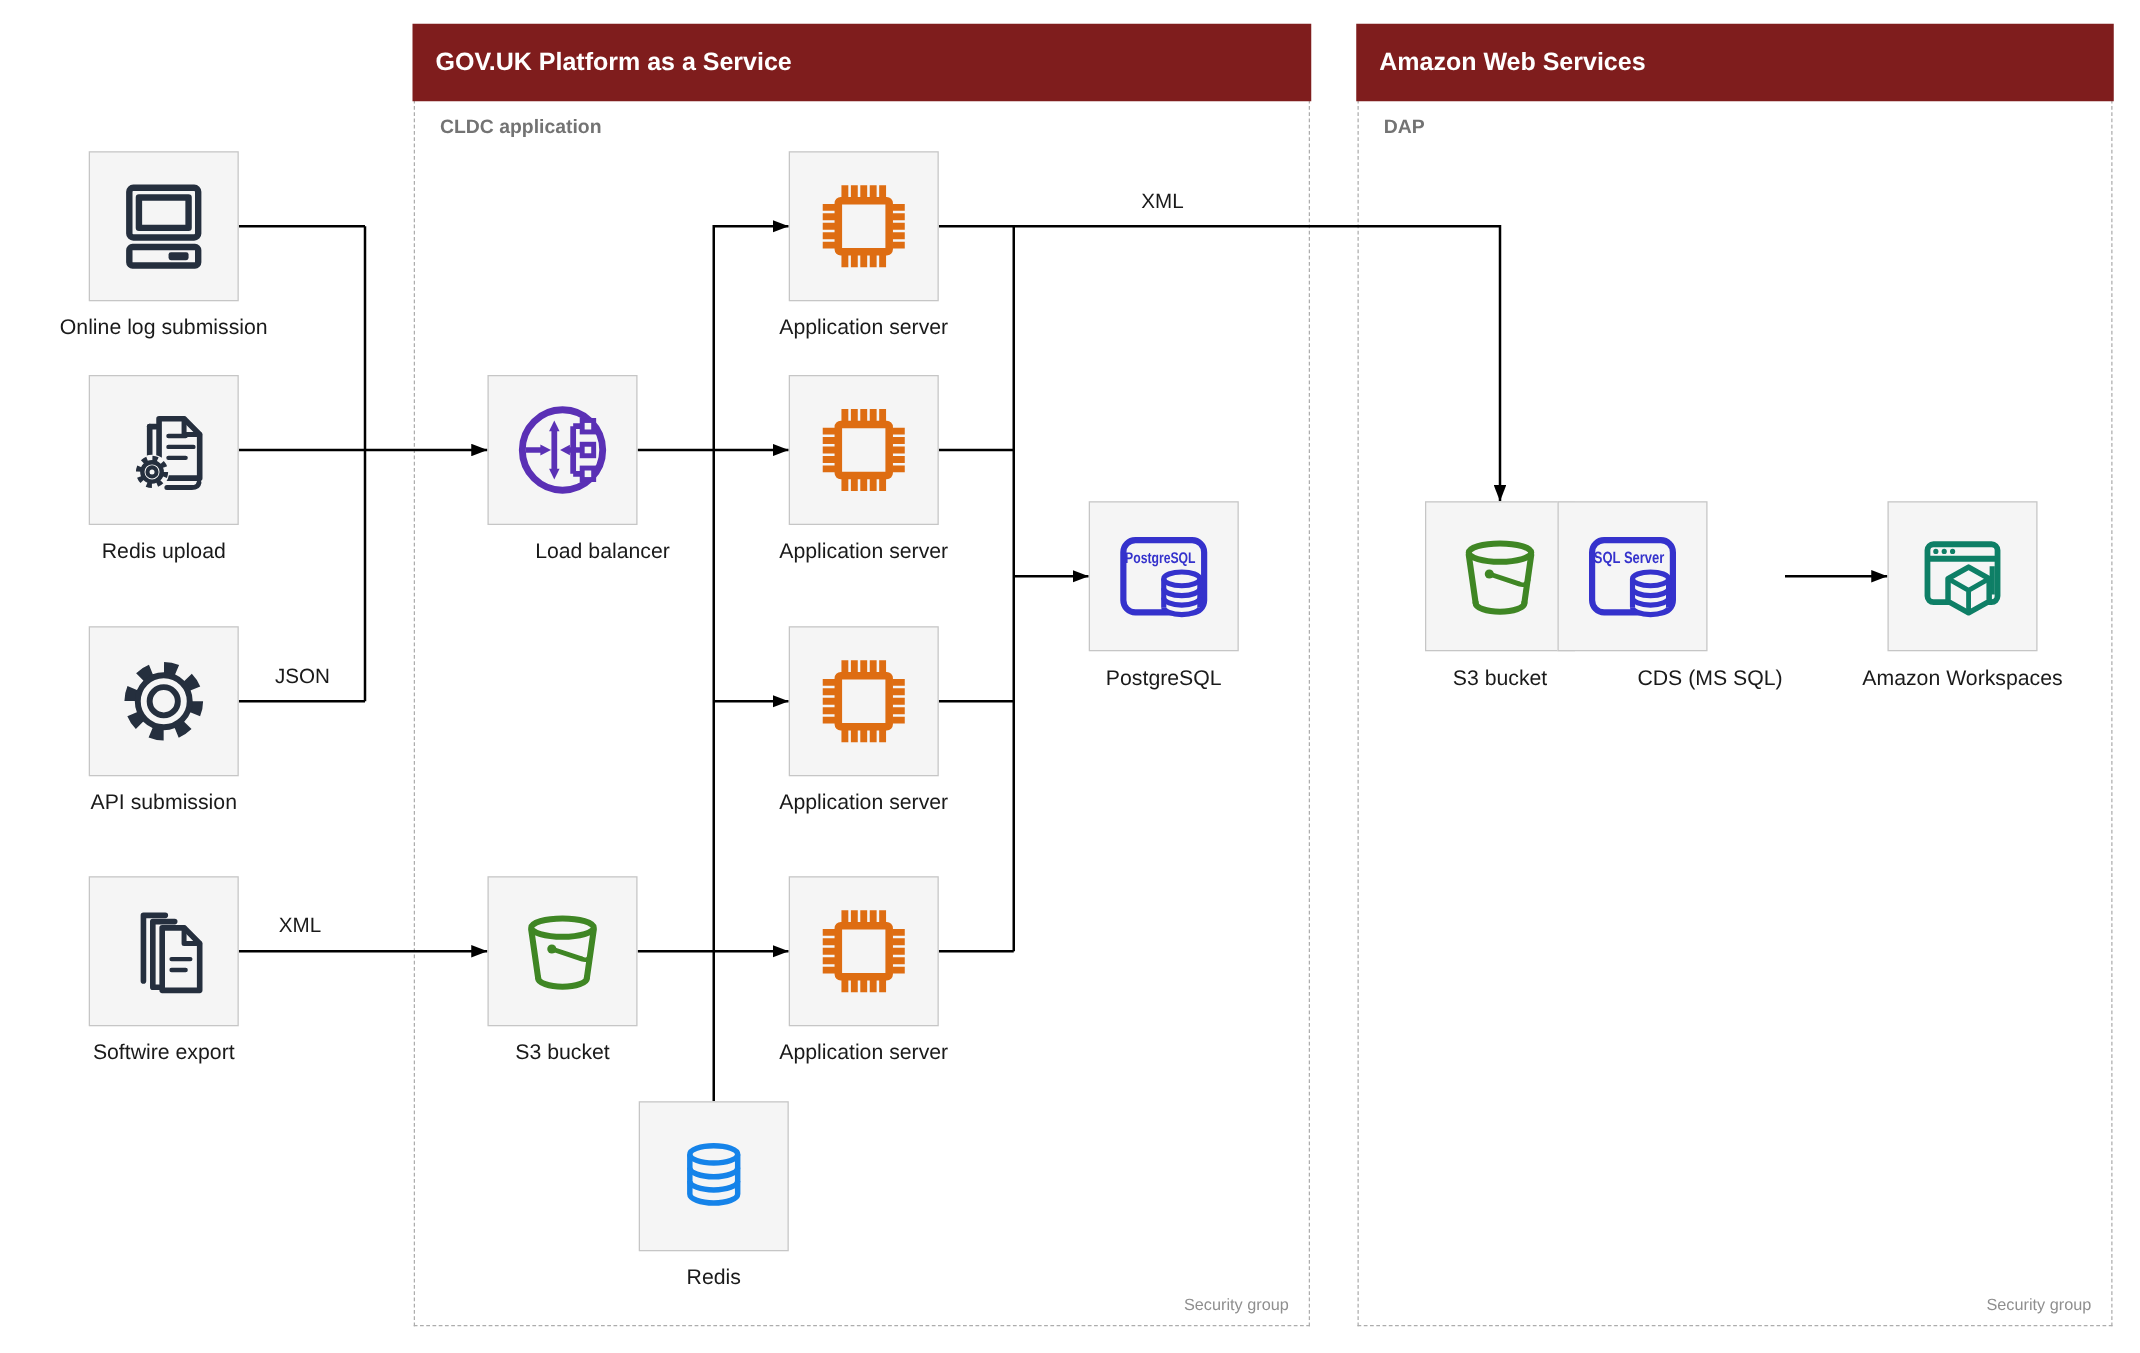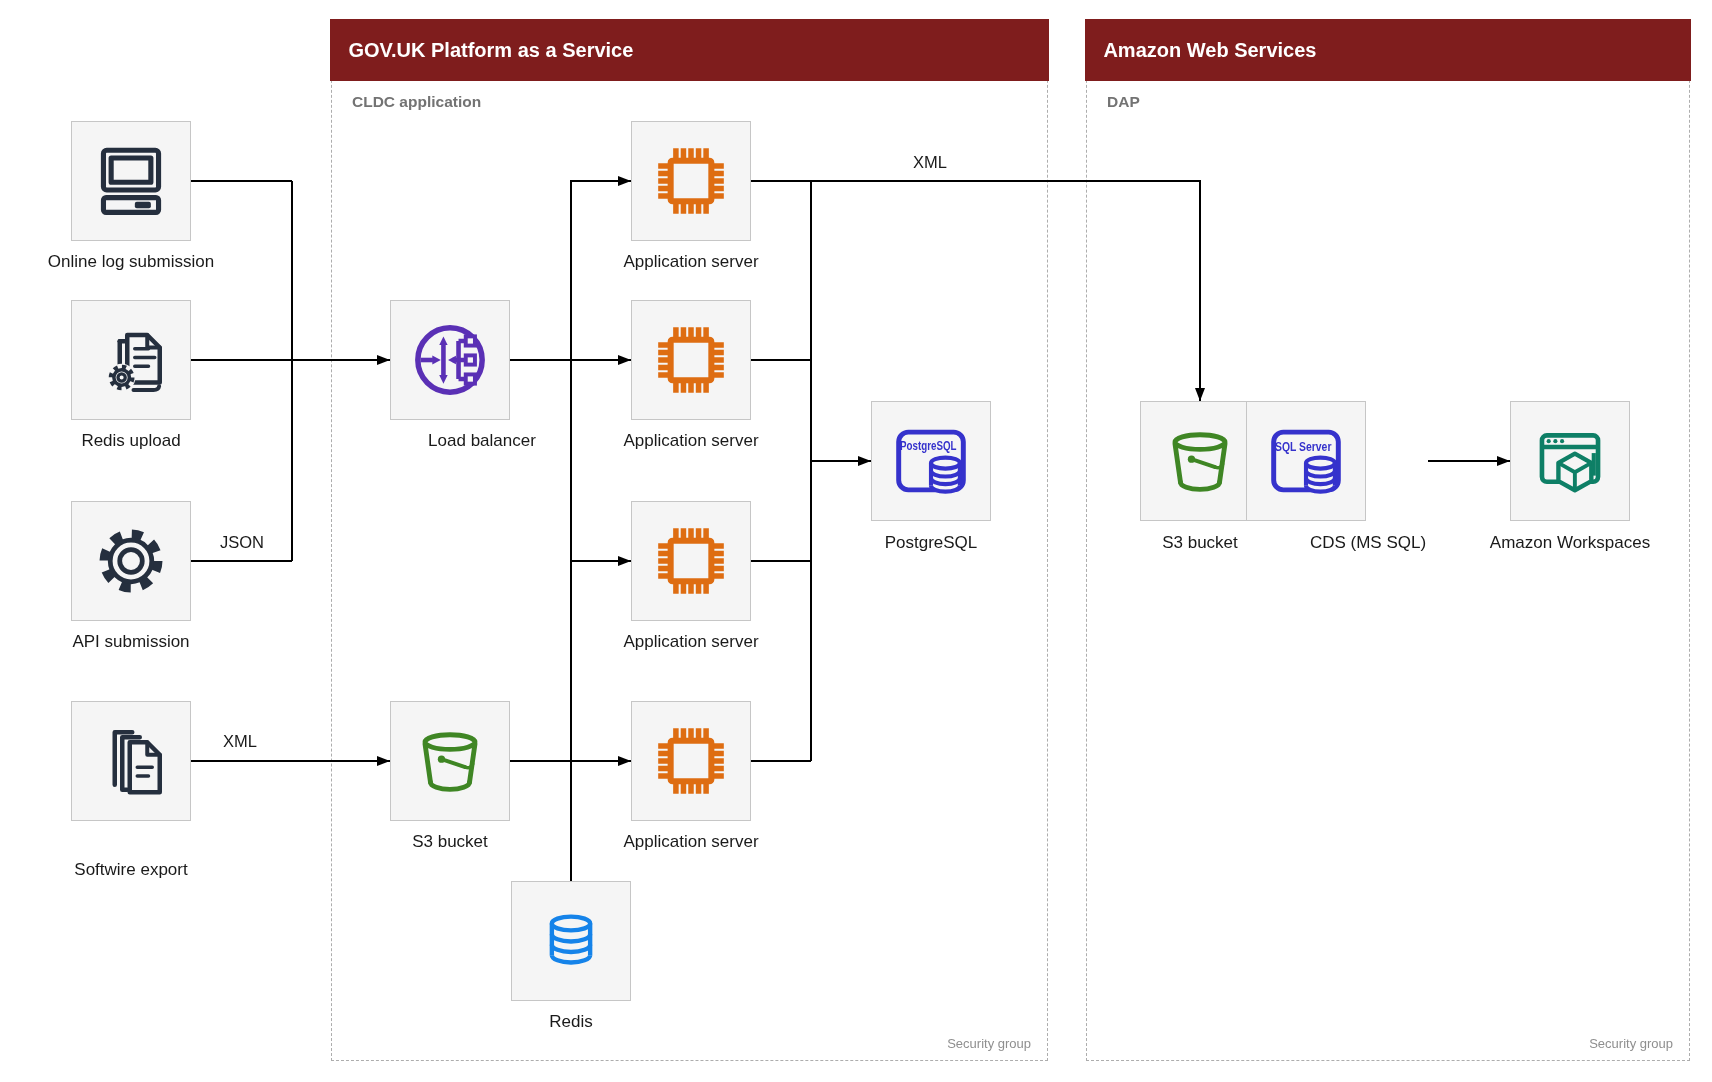--- a/index.html
+++ b/index.html
@@ -279,21 +279,21 @@
 
   <div class="node" style="left:1510px;top:401px;">
     <svg width="78" viewBox="0 0 64 64">
         <use href="#i-workspaces"></use>
       </svg>
   </div>
 
   <div class="nlabel" style="left:131px;top:262px;">Online log submission</div>
   <div class="nlabel" style="left:131px;top:441px;">Redis upload</div>
   <div class="nlabel" style="left:131px;top:642px;">API submission</div>
-  <div class="nlabel" style="left:131px;top:842px;margin-top:28px;">Softwire export</div>
+  <div class="nlabel" style="left:131px;top:842px;">Softwire export</div>
   <div class="nlabel" style="left:450px;top:441px;margin-left:32px;">Load balancer</div>
   <div class="nlabel" style="left:691px;top:262px;">Application server</div>
   <div class="nlabel" style="left:691px;top:441px;">Application server</div>
   <div class="nlabel" style="left:691px;top:642px;">Application server</div>
   <div class="nlabel" style="left:691px;top:842px;">Application server</div>
   <div class="nlabel" style="left:931px;top:543px;">PostgreSQL</div>
   <div class="nlabel" style="left:450px;top:842px;">S3 bucket</div>
   <div class="nlabel" style="left:571px;top:1022px;">Redis</div>
   <div class="nlabel" style="left:1200px;top:543px;">S3 bucket</div>
   <div class="nlabel" style="left:1368px;top:543px;">CDS (MS SQL)</div>

